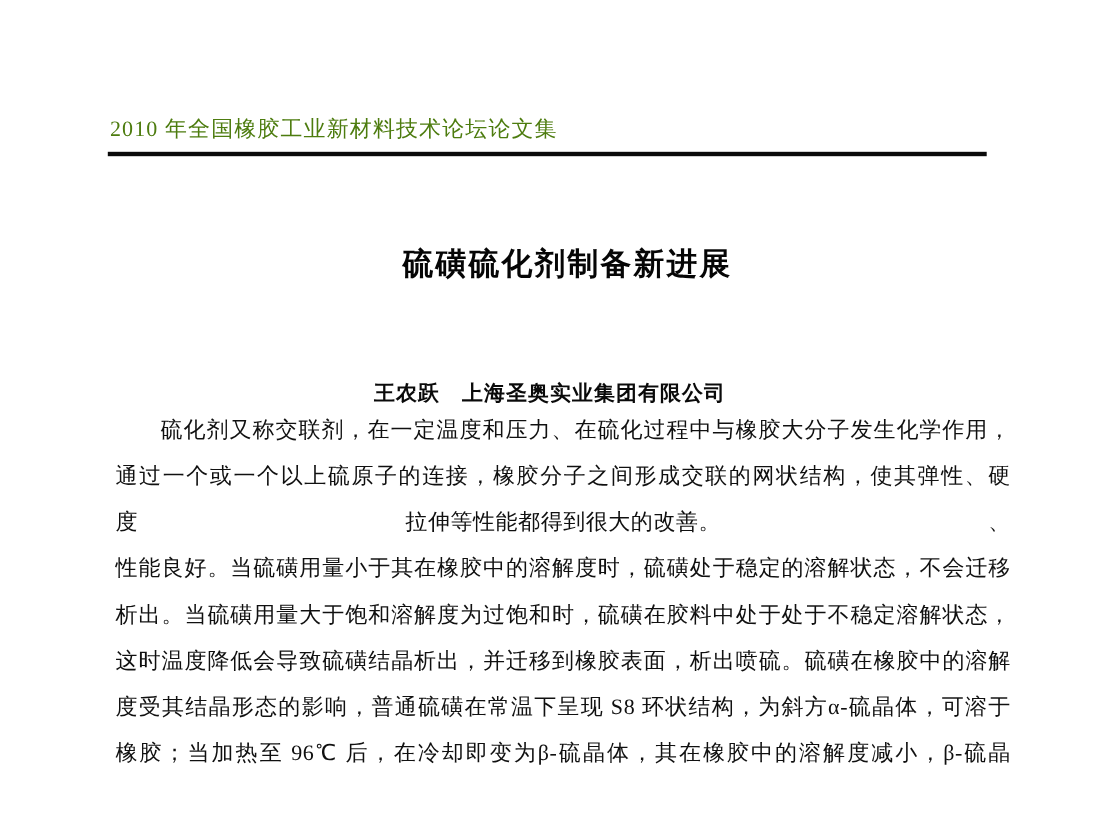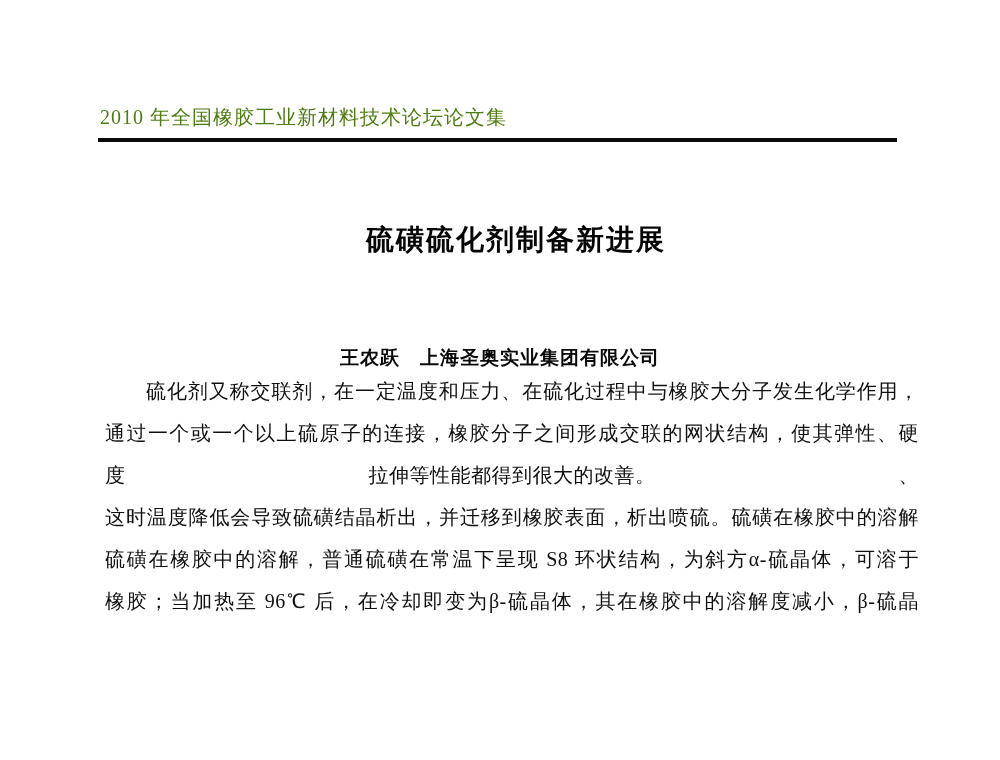--- a/index.html
+++ b/index.html
@@ -97,18 +97,20 @@
   <div class="header-rule"></div>
 
   <h1 class="title">硫磺硫化剂制备新进展</h1>
 
   <div class="author">王农跃　上海圣奥实业集团有限公司</div>
 
   <div class="body-block">
     <div class="line just indent">硫化剂又称交联剂，在一定温度和压力、在硫化过程中与橡胶大分子发生化学作用，</div>
     <div class="line just">通过一个或一个以上硫原子的连接，橡胶分子之间形成交联的网状结构，使其弹性、硬度、</div>
     <div class="line">拉伸等性能都得到很大的改善。</div>
+    <div class="line just">性能良好。当硫磺用量小于其在橡胶中的溶解度时，硫磺处于稳定的溶解状态，不会迁移</div>
+    <div class="line just">析出。当硫磺用量大于饱和溶解度为过饱和时，硫磺在胶料中处于处于不稳定溶解状态，</div>
     <div class="line just">这时温度降低会导致硫磺结晶析出，并迁移到橡胶表面，析出喷硫。硫磺在橡胶中的溶解</div>
-    <div class="line just">硫磺在橡胶中的溶解，普通硫磺在常温下呈现 S8 环状结构，为斜方α-硫晶体，可溶于</div>
+    <div class="line just">度受其结晶形态的影响，普通硫磺在常温下呈现 S8 环状结构，为斜方α-硫晶体，可溶于</div>
     <div class="line just">橡胶；当加热至 96℃ 后，在冷却即变为β-硫晶体，其在橡胶中的溶解度减小，β-硫晶</div>
   </div>
 
 </div>
 
 </body></html>

